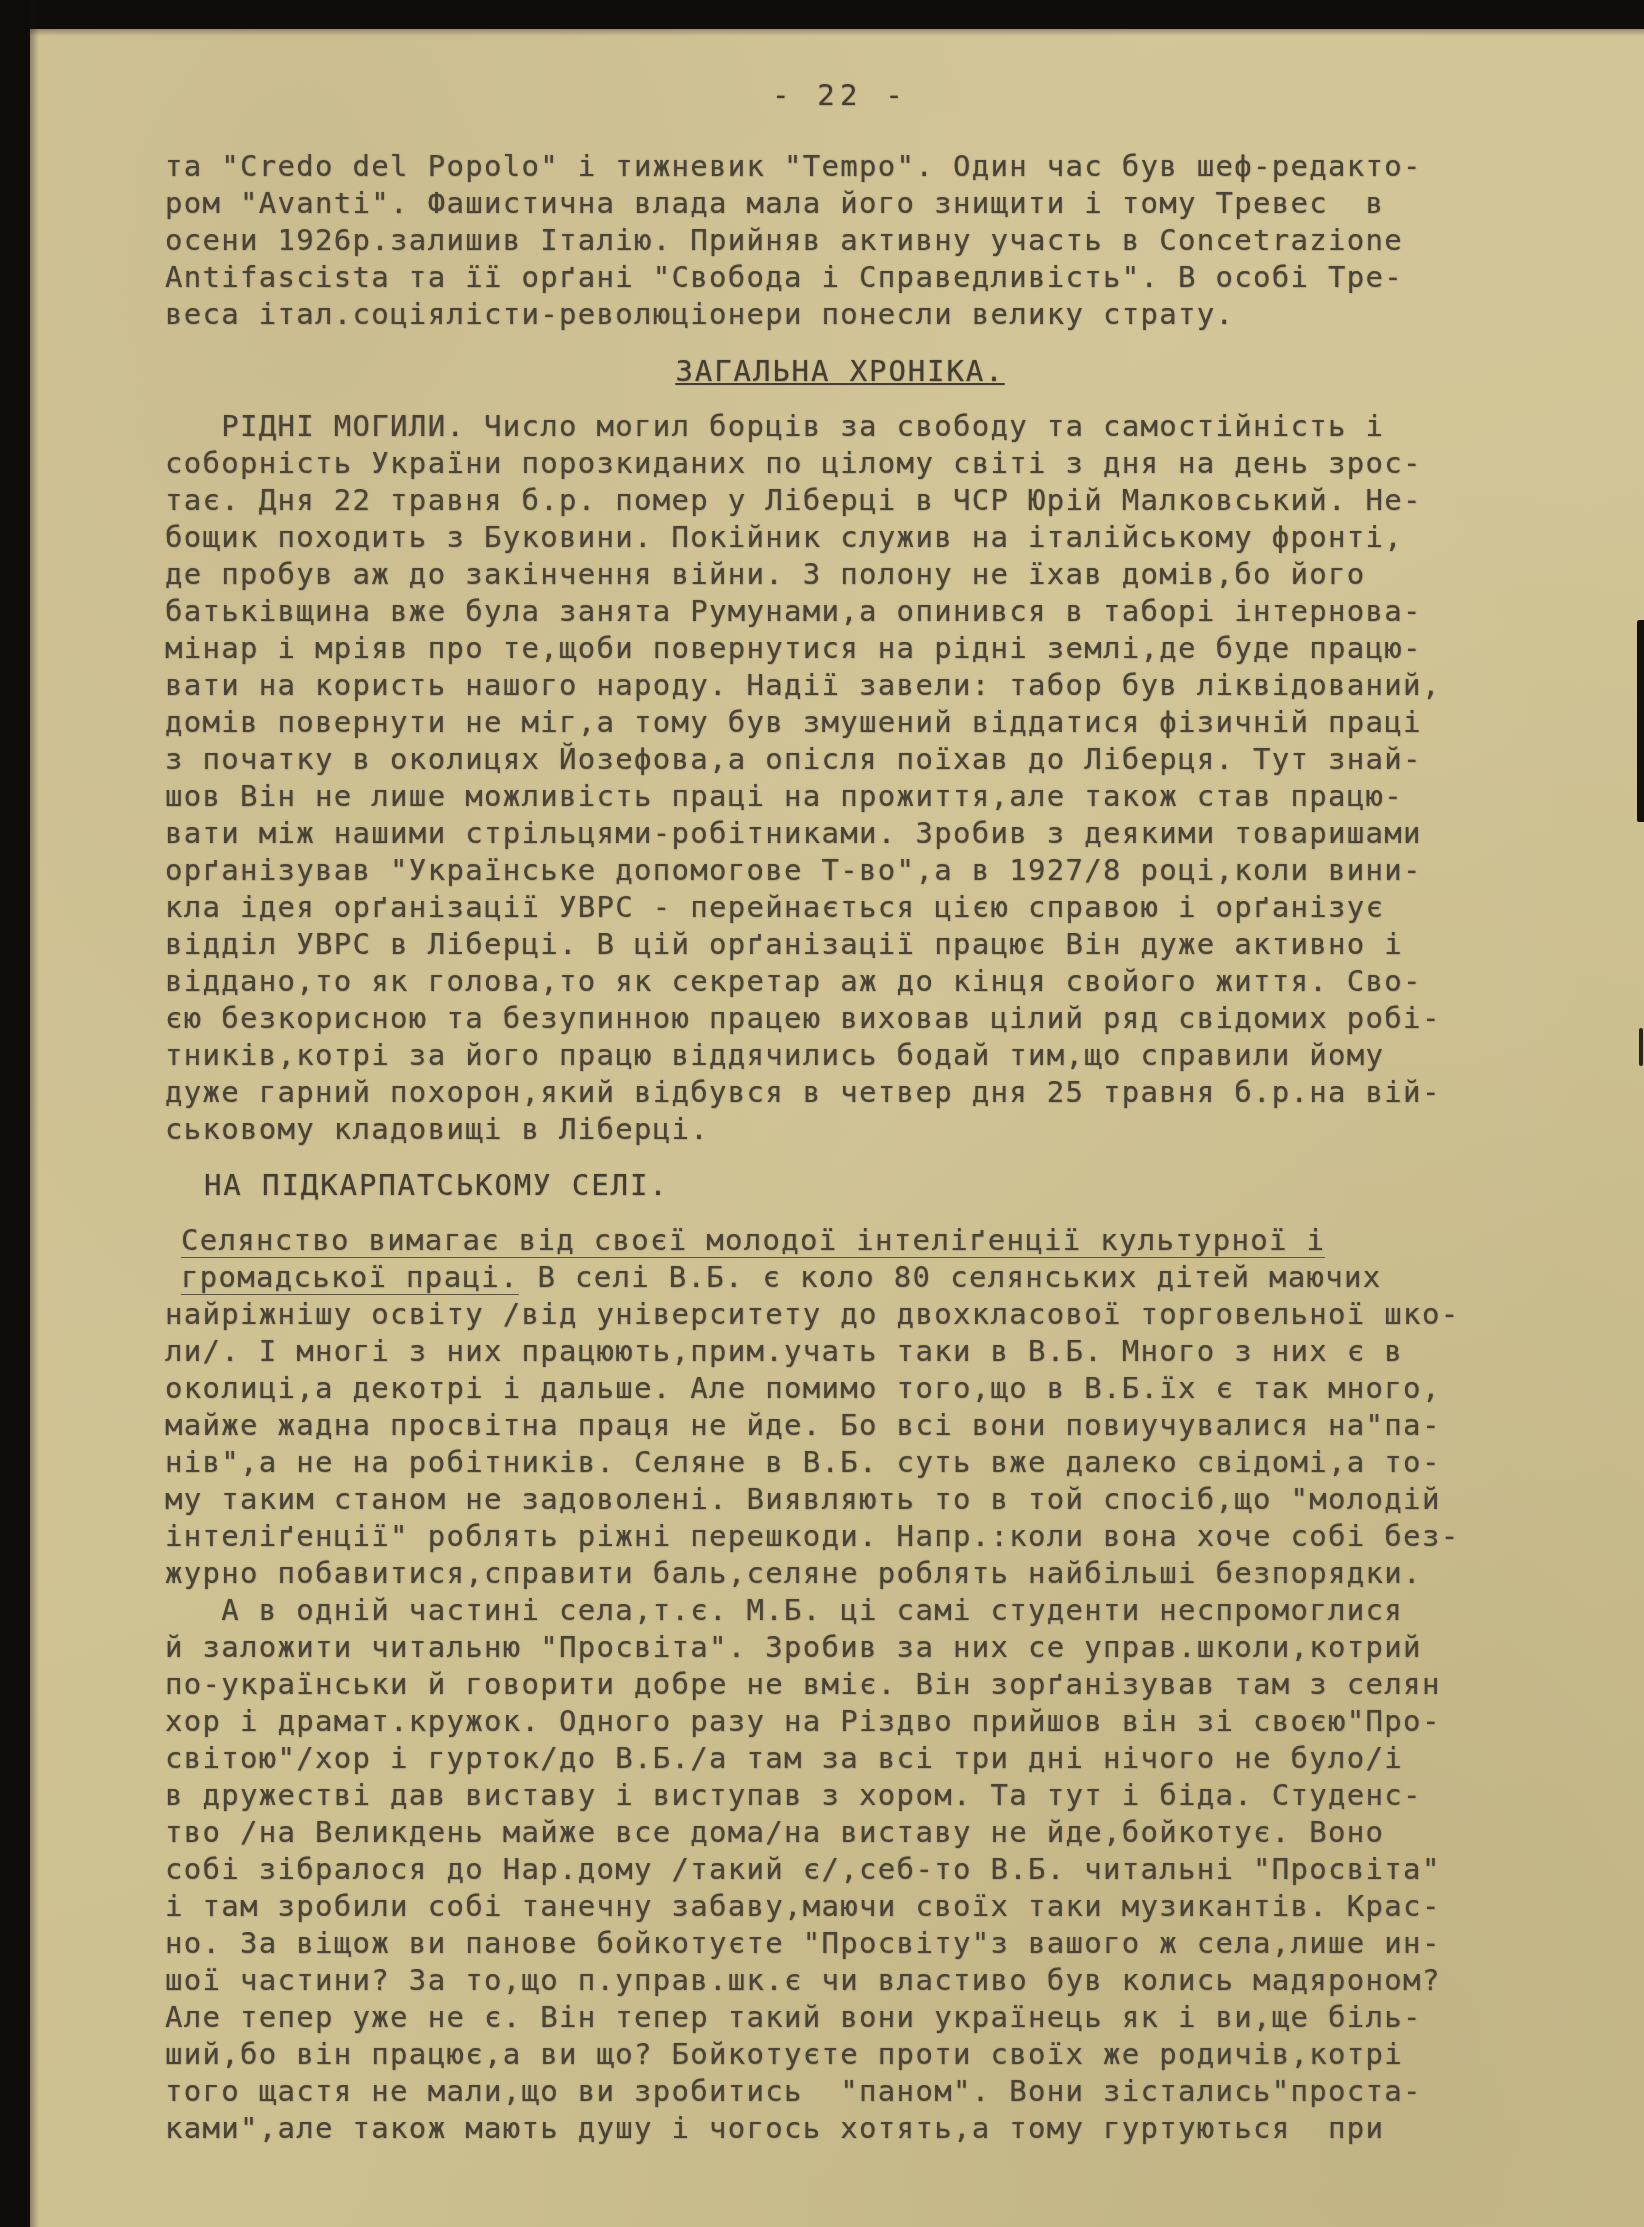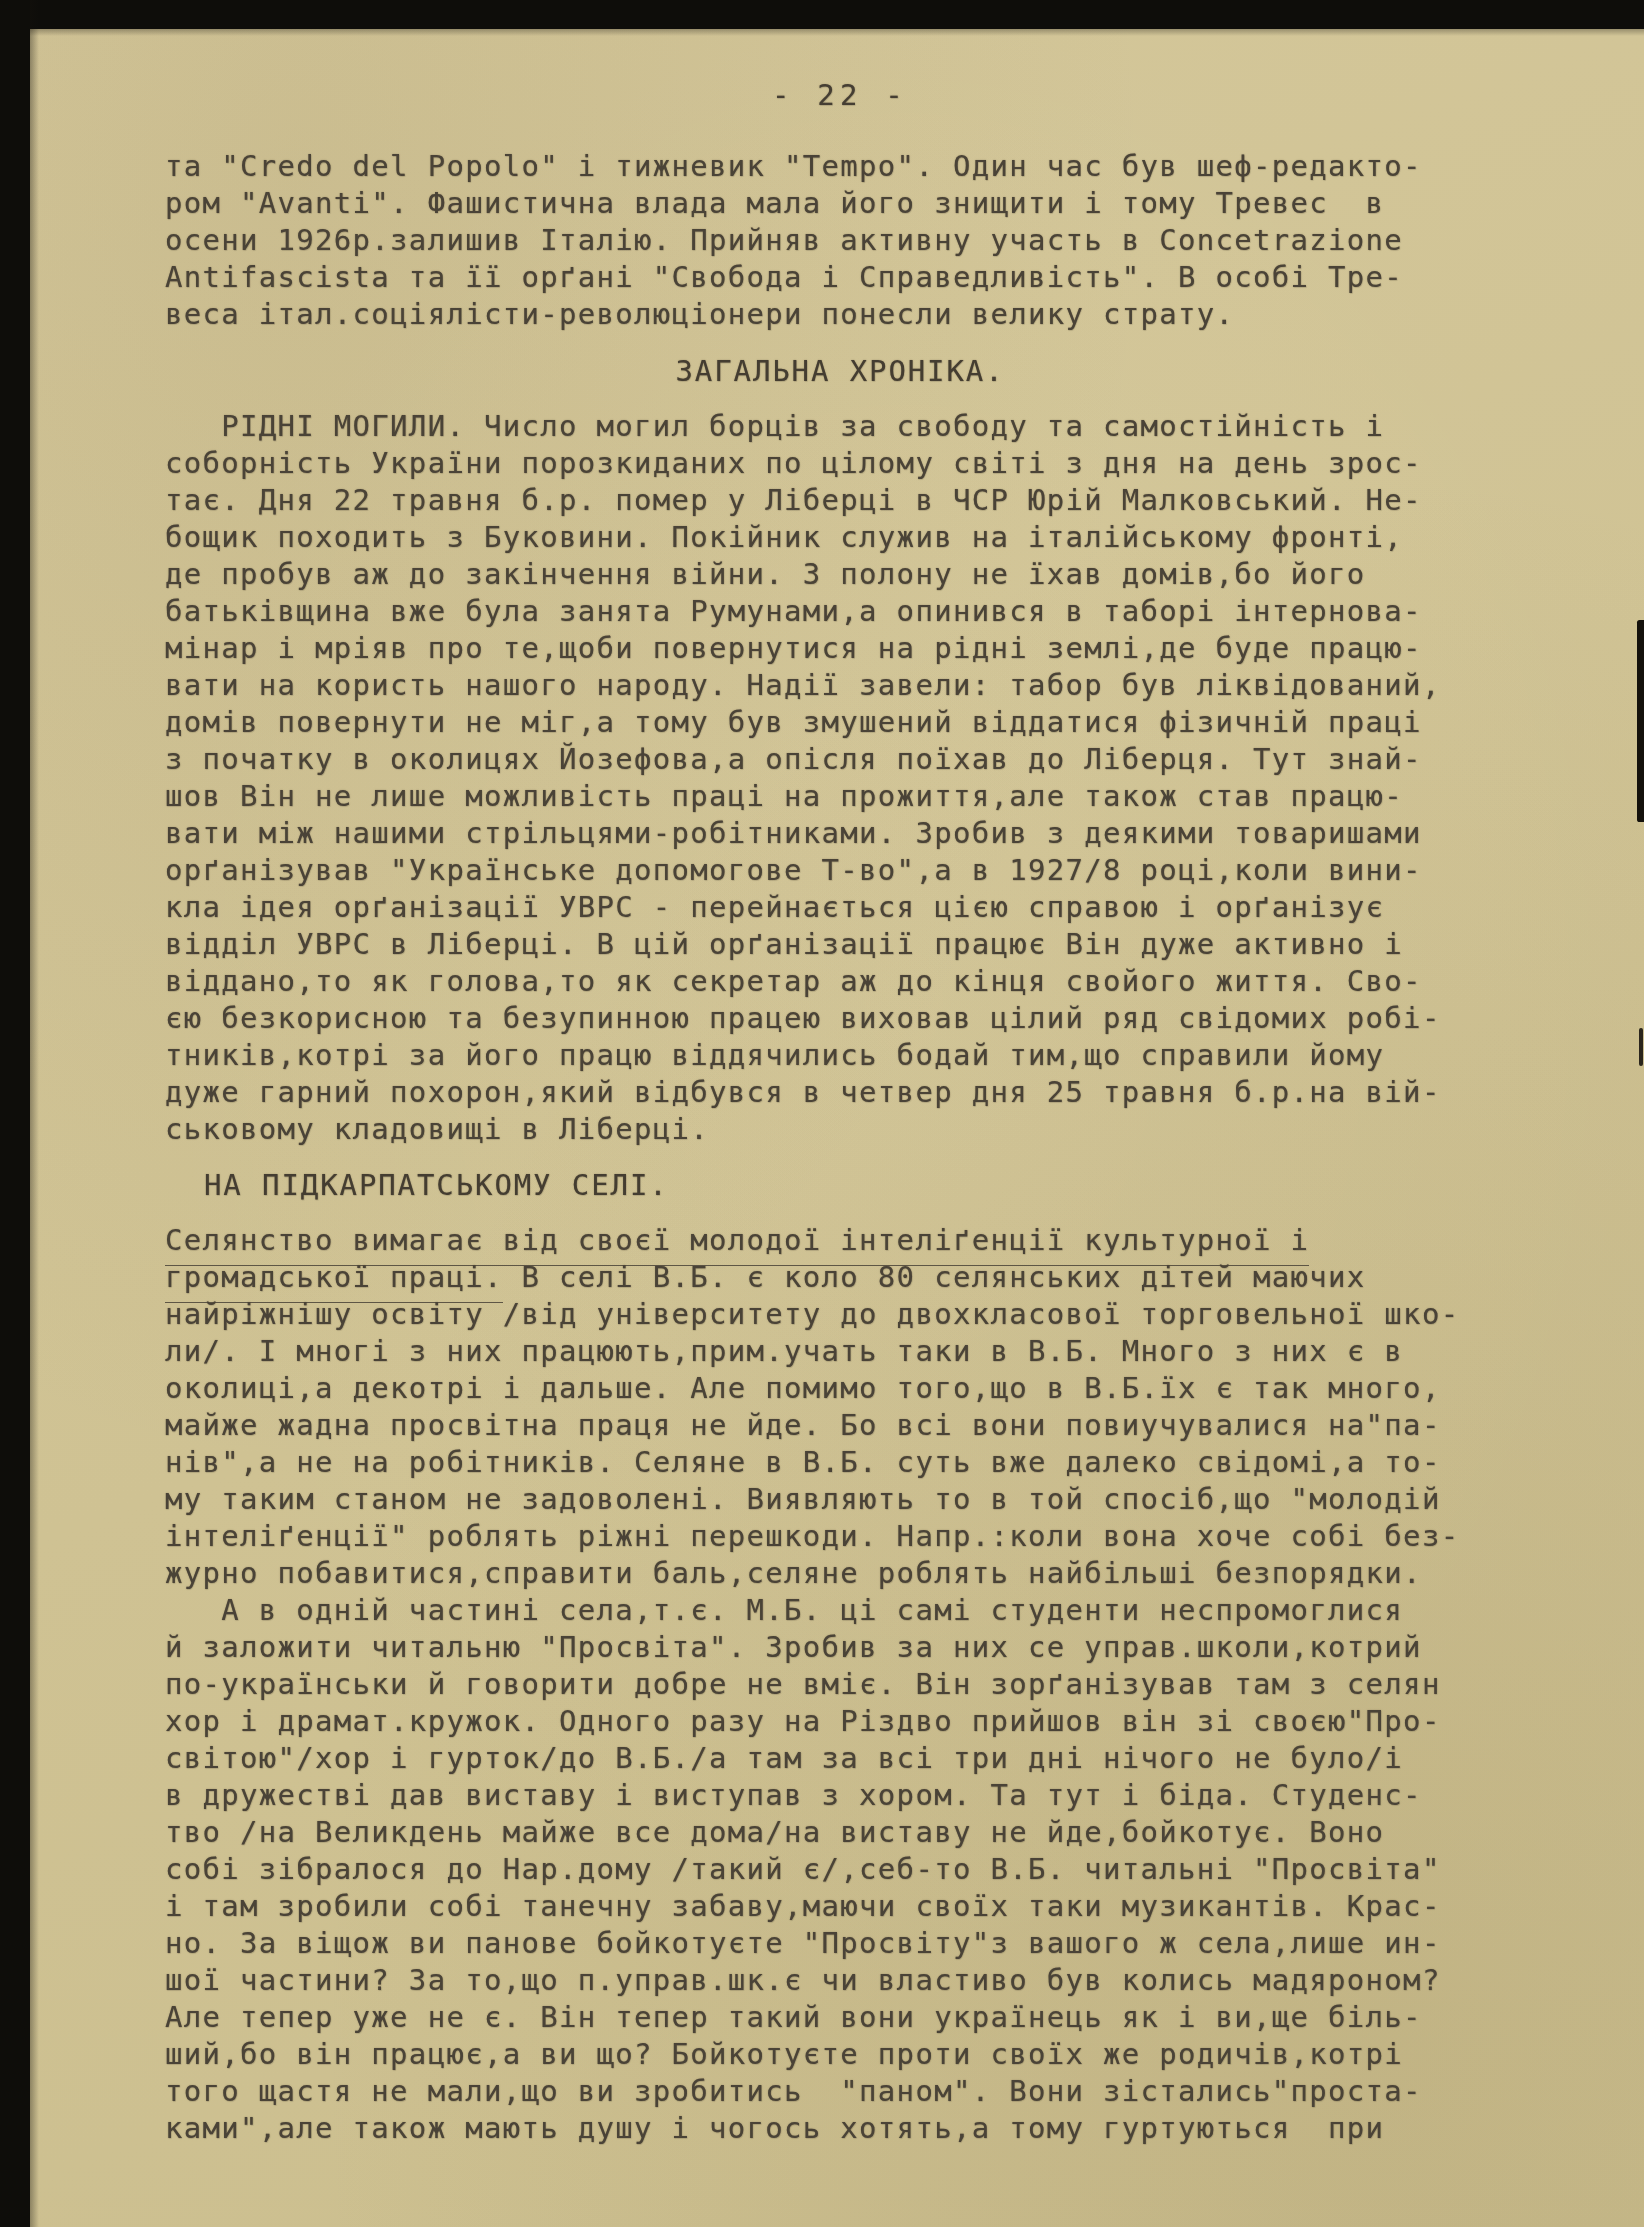--- a/index.html
+++ b/index.html
@@ -34,23 +34,23 @@
   }
   .page-number{
     text-align:center;
     margin-bottom:34px;
     letter-spacing:5.2px;
     color:#453e33;
   }
   .paragraph{margin:0 0 9px 0;}
   .line{white-space:pre;}
   .heading{margin:19.5px 0 18px 0;letter-spacing:1.9px;color:#443d31;}
-  .heading.center{text-align:center;}
+  .heading.center{text-align:center;text-decoration:underline;}
   .heading.left{text-align:left;padding-left:39px;}
-  .underlined{border-bottom:1.9px solid rgba(74,67,55,0.85);padding-bottom:8px;}
+  .underlined{border-bottom:1.9px solid rgba(74,67,55,0.85);padding-bottom:0;margin-left:16px;}
 </style>
 </head>
 <body>
 
 <div class="page">
   <div class="band-top"></div>
   <div class="band-left"></div>
   <div class="edge-right-strip"></div>
   <div class="edge-right-speck"></div>
 

